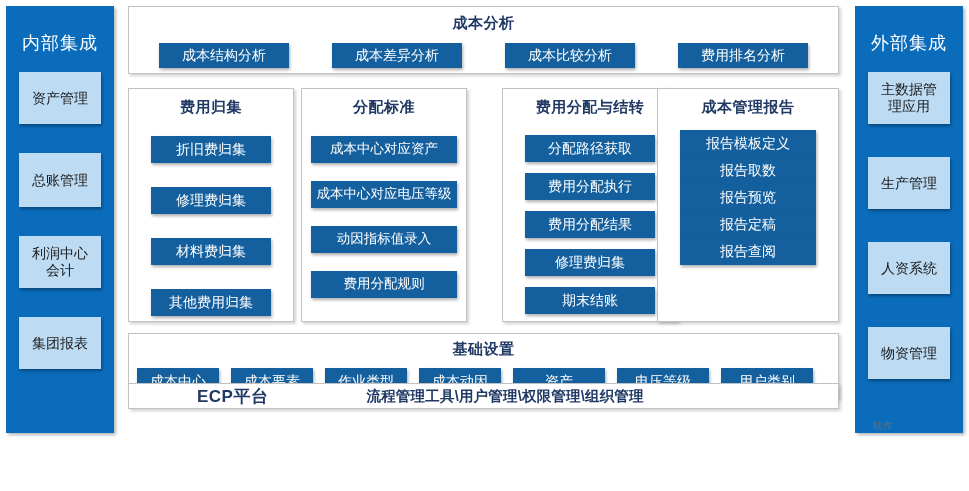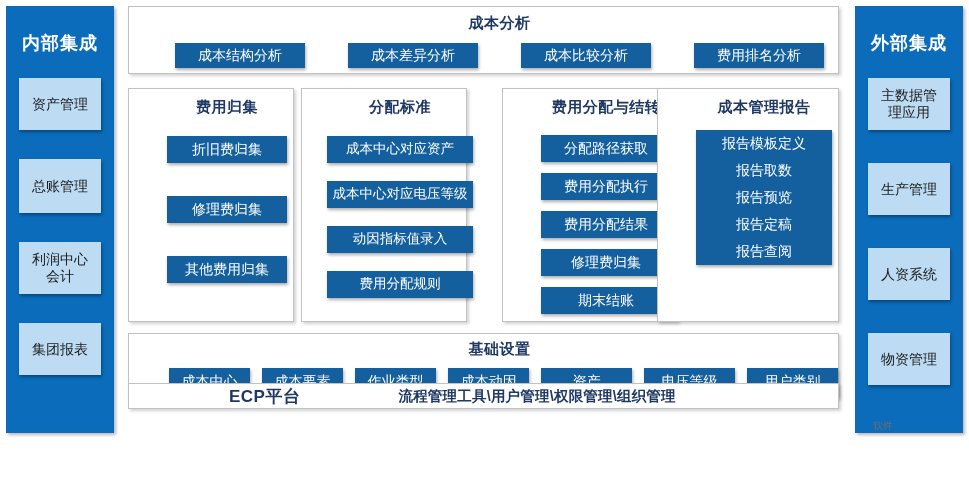--- a/index.html
+++ b/index.html
@@ -11,42 +11,41 @@
   
   .rail{
     position:absolute;top:6px;width:108px;height:427px;
     background:#0A6CBB;
     box-shadow:2px 2px 3px rgba(0,0,0,.28);
     display:flex;flex-direction:column;align-items:center;
   }
   .rail.left{left:6px;}
   .rail.right{left:855px;}
   .rail-title{
-    color:#ffffff;font-size:18px;font-weight:700;letter-spacing:1px;
-    margin-top:28px;margin-bottom:26px;line-height:1;
+    color:#ffffff;font-size:18px;font-weight:400;letter-spacing:1px;
+    margin-top:28px;margin-bottom:20px;line-height:1;
   }
   .chip{
     width:82px;background:#BDDCF4;color:#1a1a1a;
     font-size:14px;line-height:1.18;text-align:center;
     display:flex;align-items:center;justify-content:center;
     box-shadow:1px 2px 3px rgba(0,0,0,.35);
   }
   .rail.left .chip{height:52px;margin-bottom:29px;}
   .rail.left .chip:nth-of-type(3){height:54px;}
   .rail.right .chip{height:52px;margin-bottom:33px;}
   .rail.right .chip:first-of-type{height:52px;}
   .chip.tall{line-height:1.25;}
 
   
   .panel{
     position:absolute;background:#ffffff;
     border:1px solid #C2C2C2;
     box-shadow:2px 2px 3px rgba(0,0,0,.18);
     box-sizing:border-box;
-    padding-left:32px;
   }
   .panel-title{
     text-align:center;font-size:15px;font-weight:bold;color:#1F3864;
     letter-spacing:.5px;
   }
 
   
   .btn{
     background:#14609F;color:#ffffff;
     font-size:14px;line-height:1.1;
@@ -66,21 +65,21 @@
 
   
   .col{top:88px;height:234px;}
   #col-1{left:128px;width:166px;}
   #col-2{left:301px;width:166px;}
   #col-3{left:502px;width:176px;}
   #col-4{left:657px;width:182px;}
   .col .panel-title{margin-top:9px;}
   .col .items{display:flex;flex-direction:column;align-items:center;}
   .col .btn{height:27px;}
-  #col-1 .items{margin-top:19px;gap:33px;}
+  #col-1 .items{margin-top:19px;gap:24px;}
   #col-1 .btn{width:120px;}
   #col-2 .items{margin-top:19px;gap:18px;}
   #col-2 .btn{width:146px;font-size:13.5px;}
   #col-3 .items{margin-top:18px;gap:11px;}
   #col-3 .btn{width:130px;}
   #col-4 .items{margin-top:13px;}
   #col-4 .btn{width:136px;}
 
   
   #basic{left:128px;top:333px;width:711px;height:66px;}
@@ -139,20 +138,21 @@
     <div class="btn">成本比较分析</div>
     <div class="btn">费用排名分析</div>
   </div>
 </div>
 
 <div class="panel col" id="col-1">
   <div class="panel-title">费用归集</div>
   <div class="items">
     <div class="btn">折旧费归集</div>
     <div class="btn">修理费归集</div>
+    <div class="btn">材料费归集</div>
     <div class="btn">其他费用归集</div>
   </div>
 </div>
 
 <div class="panel col" id="col-2">
   <div class="panel-title">分配标准</div>
   <div class="items">
     <div class="btn">成本中心对应资产</div>
     <div class="btn">成本中心对应电压等级</div>
     <div class="btn">动因指标值录入</div>

